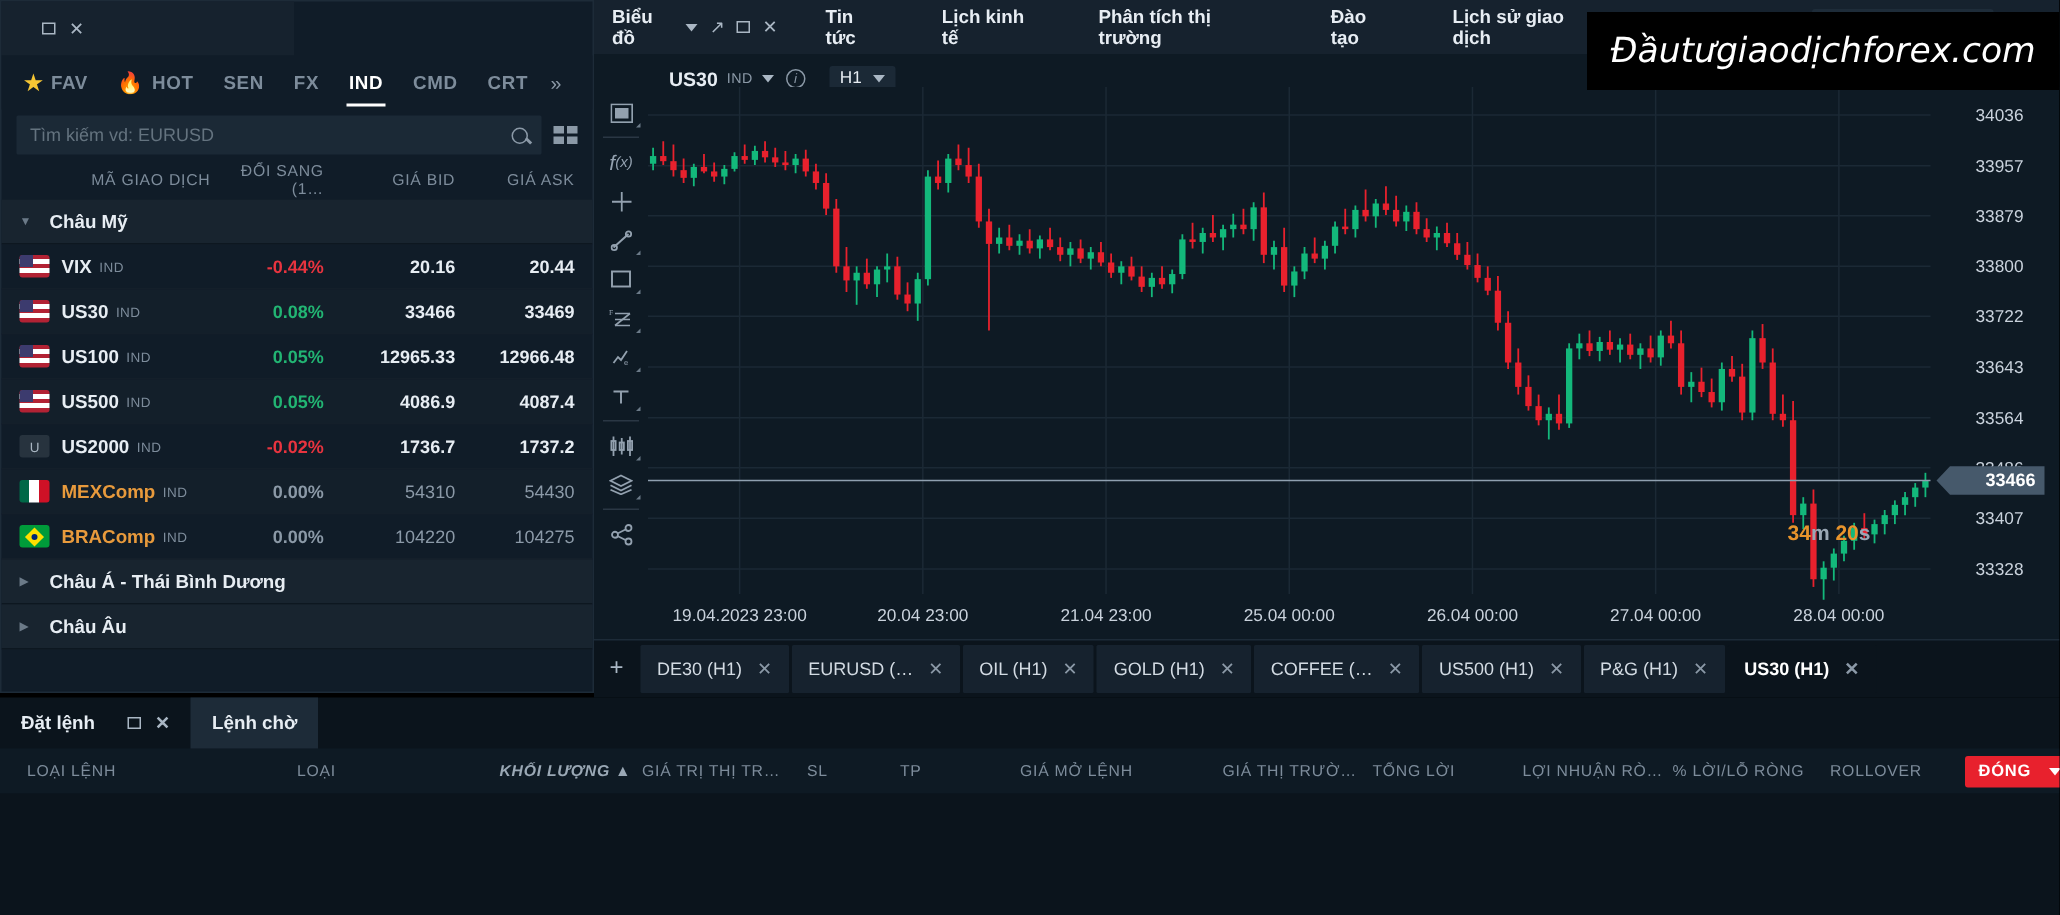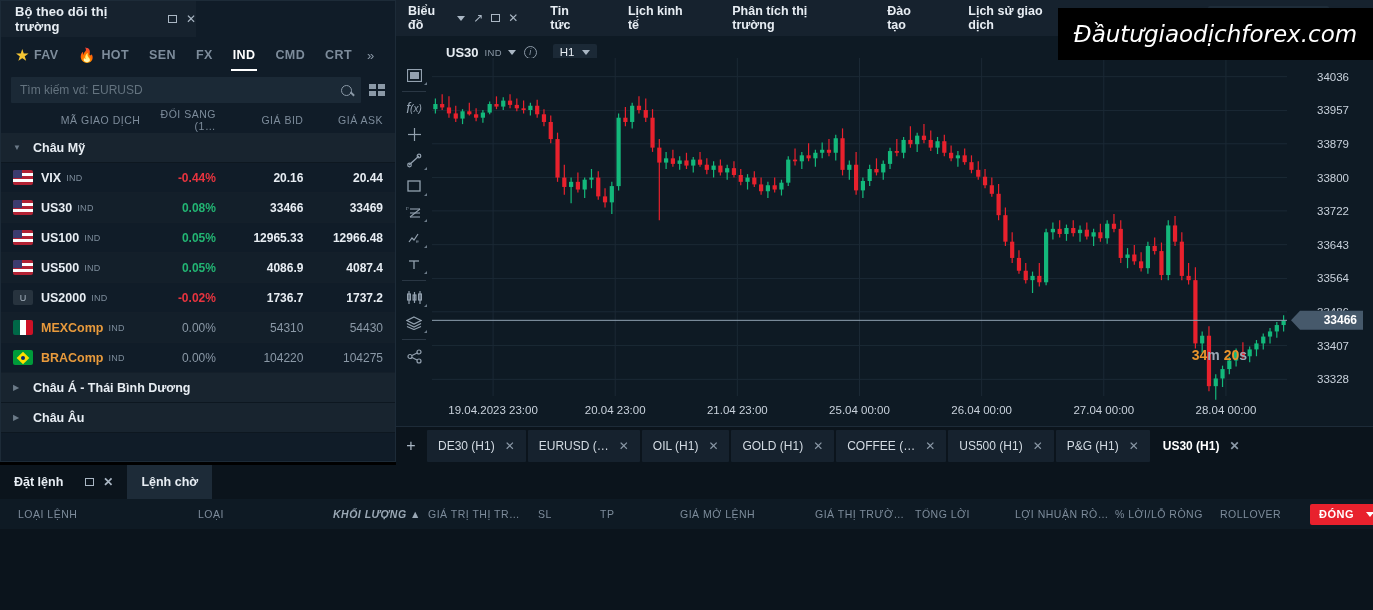--- a/index.html
+++ b/index.html
@@ -106,21 +106,21 @@
   .flag-br { background: #009b3a; }
   .flag-br::before { content:""; position:absolute; left:50%; top:50%; transform:translate(-50%,-50%) rotate(45deg); width:9px; height:9px; background:#fedf00; }
   .flag-br::after { content:""; position:absolute; left:50%; top:50%; transform:translate(-50%,-50%); width:4px; height:4px; border-radius:50%; background:#002776; }
   .flag-u { background: #27333e; color: #a9b6c2; font-size: 9px; }
   .sym-name { font-size: 12.5px; font-weight: bold; color: #e7edf3; }
   .sym-name.orange { color: #e89a3c; }
   .sym-kind { font-size: 9px; color: #7d8c9b; margin-left: 5px; letter-spacing: .3px; }
   .cell { font-size: 12px; font-weight: bold; }
   .up { color: #22b573; }
   .down { color: #e8343f; }
-  .flat { color: #8b99a7; font-weight: normal; }
+  .flat { color: #8b99a7; font-weight: bold; }
   .price { color: #e7edf3; }
   .price.dim { color: #8b99a7; font-weight: normal; }
   .symcell { width: 128px; display: flex; align-items: center; }
 
   
   #top-nav {
     position: absolute; left: 396px; top: 0;
     width: 977px; height: 36px;
     background: #16222e; display: flex; align-items: center;
   }
@@ -259,21 +259,20 @@
     cursor: pointer; border-radius: 2px;
   }
   .cb-tri { width: 0; height: 0; border-left: 4px solid transparent; border-right: 4px solid transparent; border-top: 5px solid #fff; }
   #op-empty { height: 80px; background: #0b141c; }
 </style>
 </head>
 <body>
 
 <div id="market-watch">
   <div class="mw-titlebar">
-    <span class="mw-title">Bộ theo dõi thị trường</span>
     <span class="win-btns">
       <span class="win-btn"><span class="sq"></span></span>
       <span class="win-btn">✕</span>
     </span>
   </div>
 
   <div class="mw-tabs">
     <div class="mw-tab">
       <span class="star">★</span>
       <span>FAV</span>

